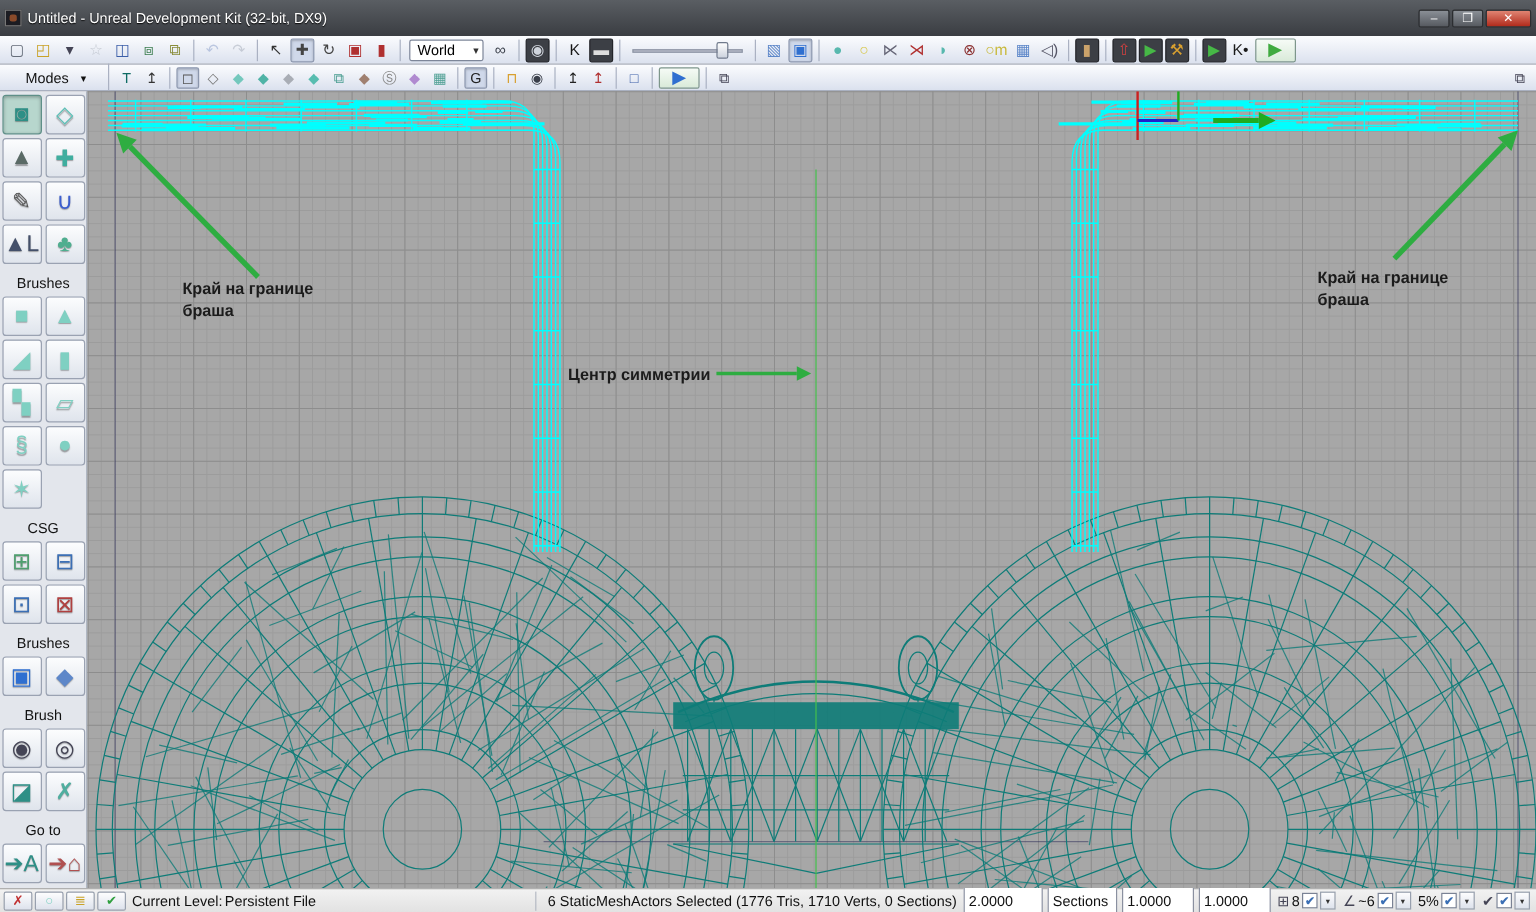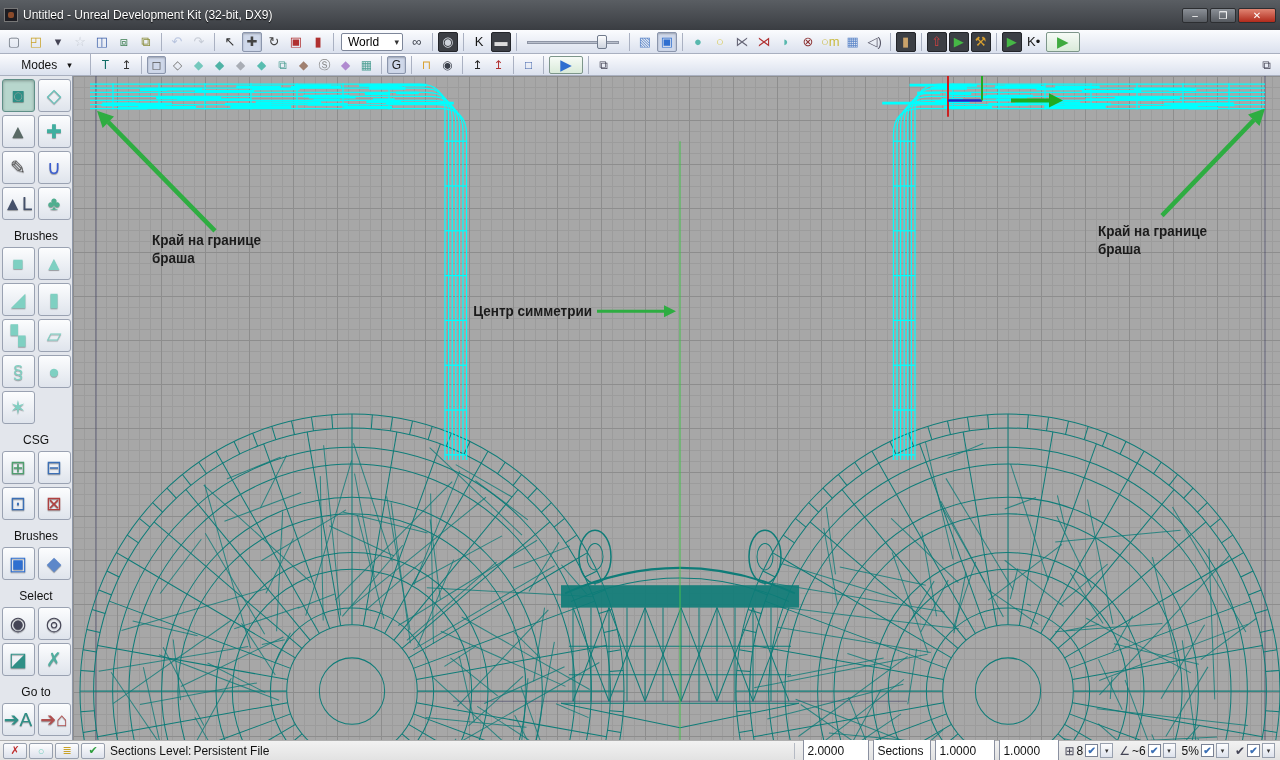--- a/index.html
+++ b/index.html
@@ -371,21 +371,21 @@
         </div>
         <div class="sb-label">Brushes</div>
         <div class="sb-grid">
           <div class="sb-btn">
             <span class="glyph" style="color: rgb(47, 111, 208);">▣</span>
           </div>
           <div class="sb-btn">
             <span class="glyph" style="color: rgb(93, 135, 201);">◆</span>
           </div>
         </div>
-        <div class="sb-label">Select</div>
+        <div class="sb-label">Brush</div>
         <div class="sb-grid">
           <div class="sb-btn">
             <span class="glyph" style="color: rgb(68, 68, 85);">◉</span>
           </div>
           <div class="sb-btn">
             <span class="glyph" style="color: rgb(68, 68, 85);">◎</span>
           </div>
           <div class="sb-btn">
             <span class="glyph" style="color: rgb(46, 143, 134);">◪</span>
           </div>
@@ -1076,23 +1076,24 @@
         <span class="sb-small-btn">
           <span style="color: rgb(127, 208, 194);">○</span>
         </span>
         <span class="sb-small-btn">
           <span style="color: rgb(201, 162, 39);">≣</span>
         </span>
         <span class="sb-small-btn">
           <span style="color: rgb(47, 159, 63);">✔</span>
         </span>
       </span>
-    <span class="status-text">Sections Level:</span>
+    <span class="status-text">Current Level:</span>
     <span class="status-text" style="margin-left:-2px;">Persistent File</span>
     <span class="status-sep" style="margin-left:auto;"></span>
+    <span class="status-text">6 StaticMeshActors Selected (1776 Tris, 1710 Verts, 0 Sections)</span>
     <span style="display:inline-flex;">
         <span class="status-field" style="width: 66px;">2.0000</span>
         <span class="status-field" style="width: 58px;">Sections</span>
         <span class="status-field" style="width: 60px;">1.0000</span>
         <span class="status-field" style="width: 60px;">1.0000</span>
       </span>
     <span style="display:inline-flex;align-items:center;">
         <span class="snap-widget">
           <span class="snap-glyph">⊞</span>
           <span>8</span>

